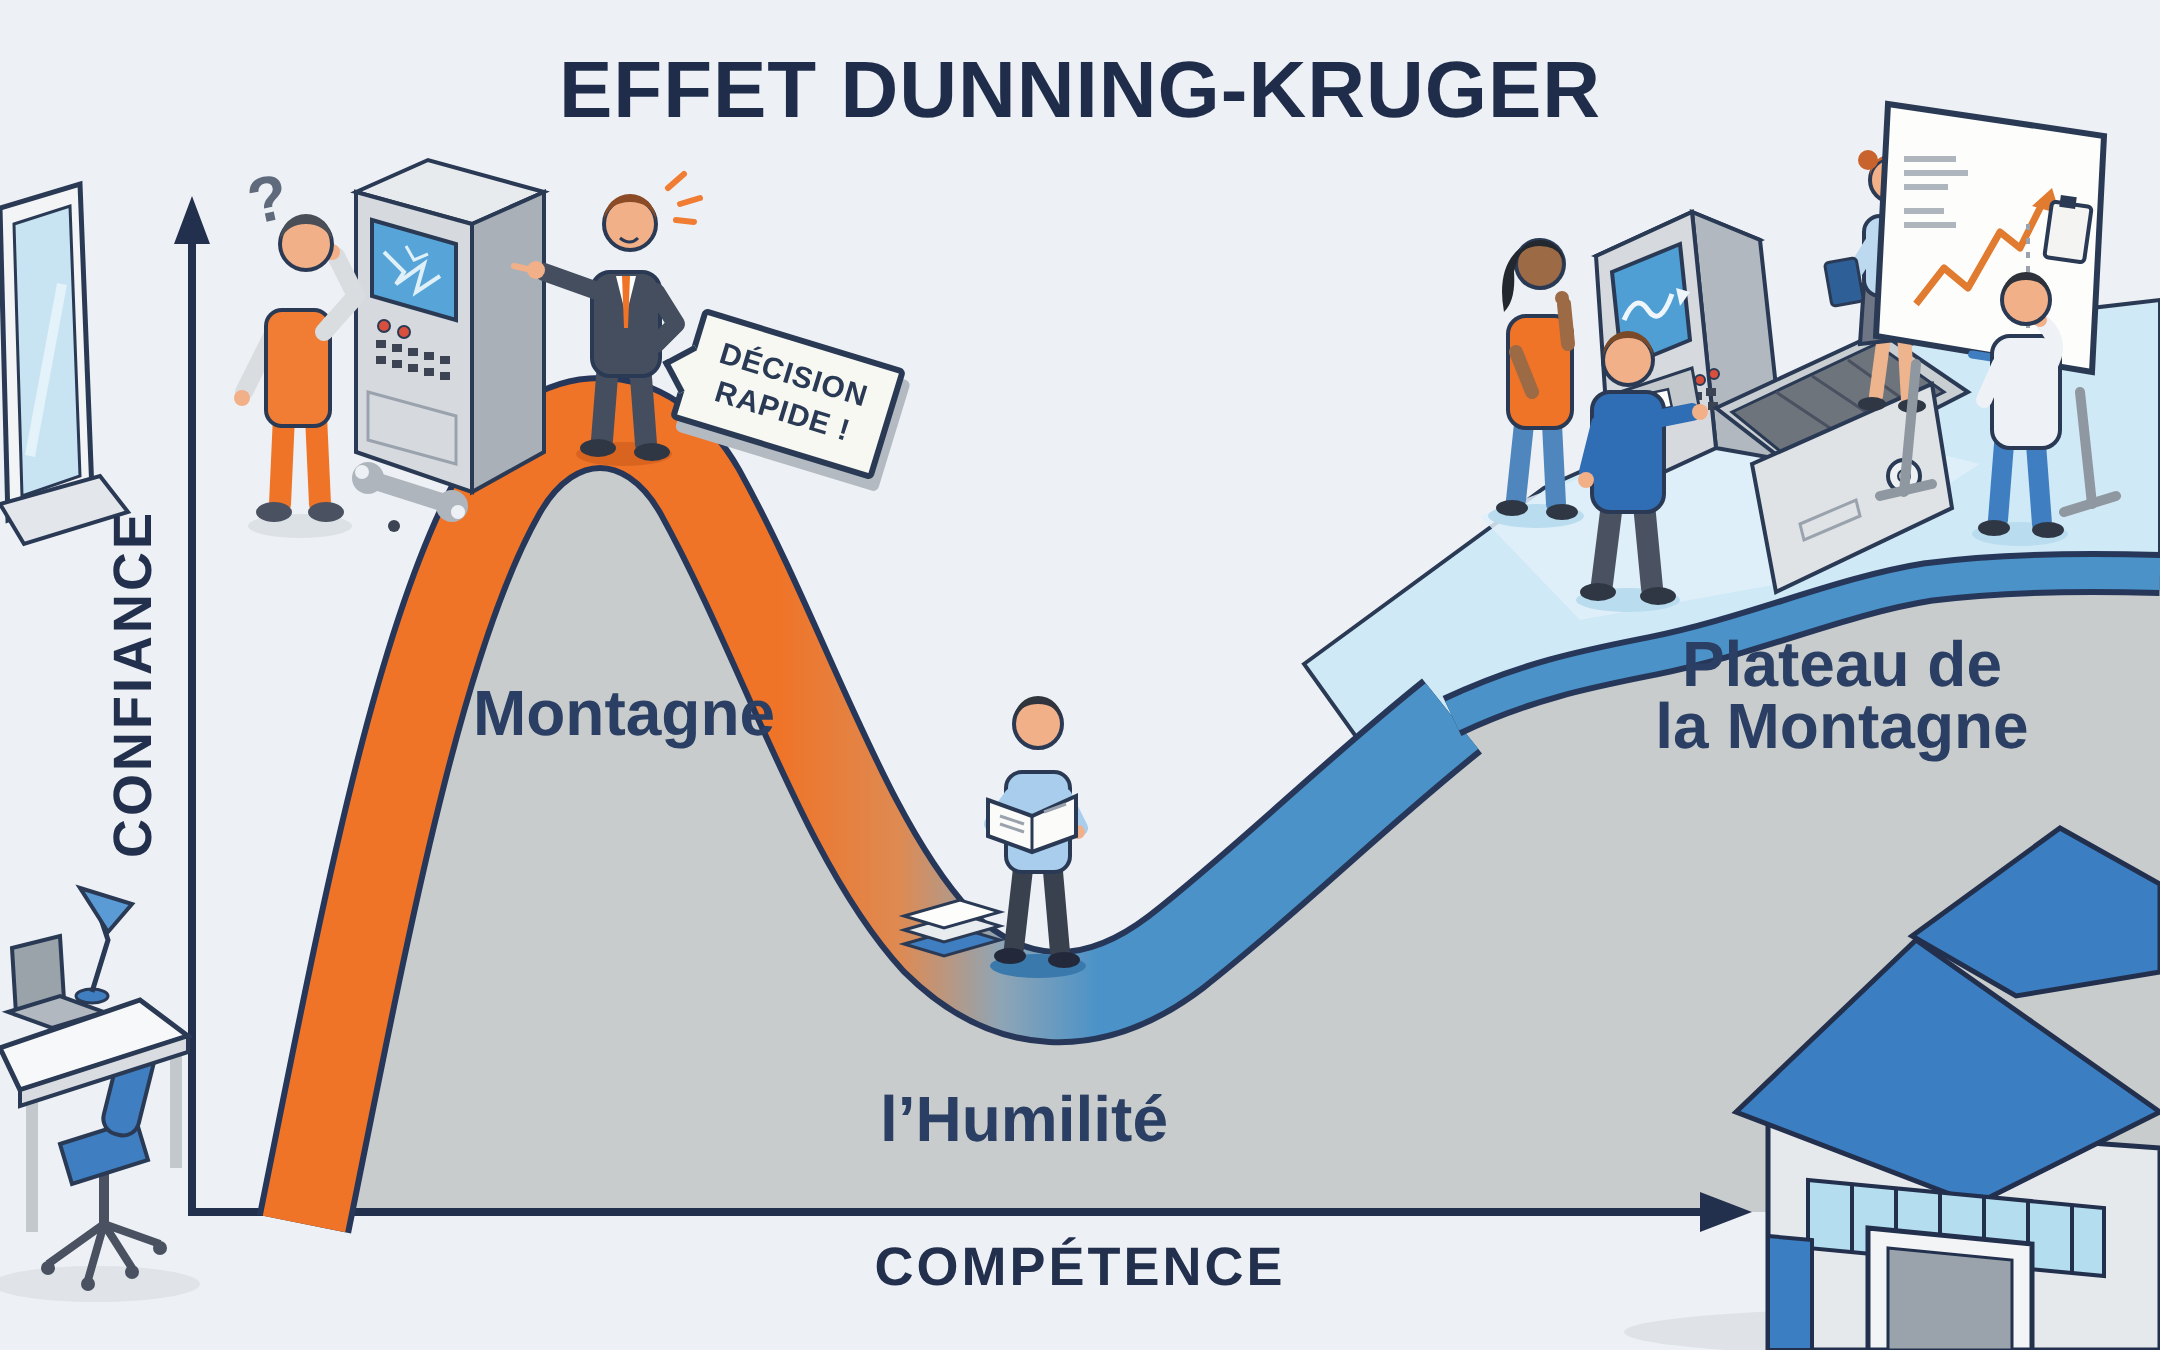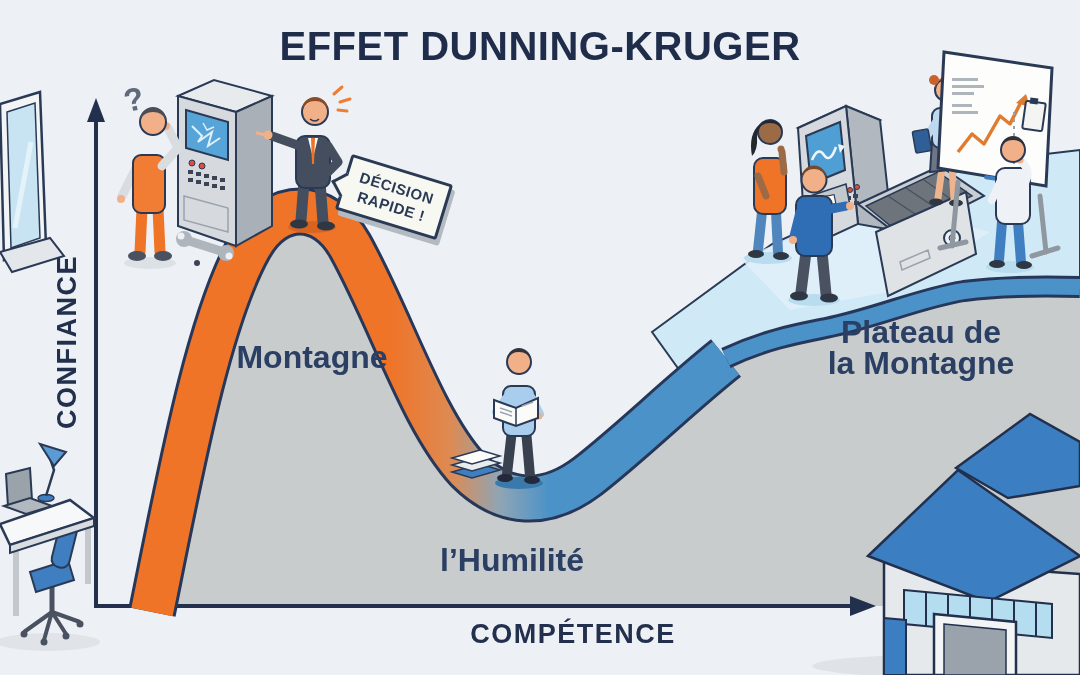--- a/index.html
+++ b/index.html
@@ -10,21 +10,21 @@
     color:#22304d;
   }
   .stage svg{position:absolute;left:0;top:0;}
   .txt{position:absolute;transform:translate(-50%,-50%);white-space:nowrap;}
   .title{
     left:540px;top:46px;font-size:40px;font-weight:700;letter-spacing:.5px;
     color:#1f2d4b;
   }
   .axis-label{font-size:27px;font-weight:700;letter-spacing:1.5px;color:#22304d;}
   .y-axis-label{left:67px;top:342px;transform:translate(-50%,-50%) rotate(-90deg);}
-  .x-axis-label{left:540px;top:634px;margin-left:33px;}
+  .x-axis-label{left:540px;top:634px;}
   .curve-label{font-size:32px;font-weight:700;color:#2a3f63;line-height:31px;text-align:center;}
   .lbl-mountain{left:312px;top:357px;}
   .lbl-valley{left:512px;top:560px;}
   .lbl-plateau{left:921px;top:348px;}
   .qmark{left:134px;top:100px;font-size:32px;font-weight:700;color:#5f6a7c;
     transform:translate(-50%,-50%) rotate(-12deg);}
   .sign{
     position:absolute;left:341px;top:168px;width:96px;
     background:#f8f8f2;border:3px solid #2a3a55;border-radius:3px;
     box-shadow:4px 5px 0 #b4bac2;

